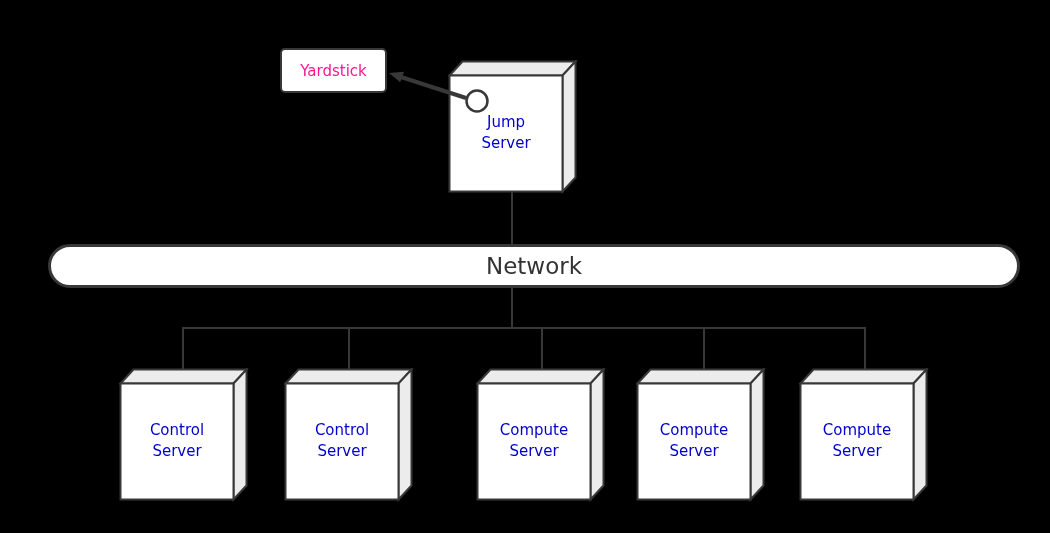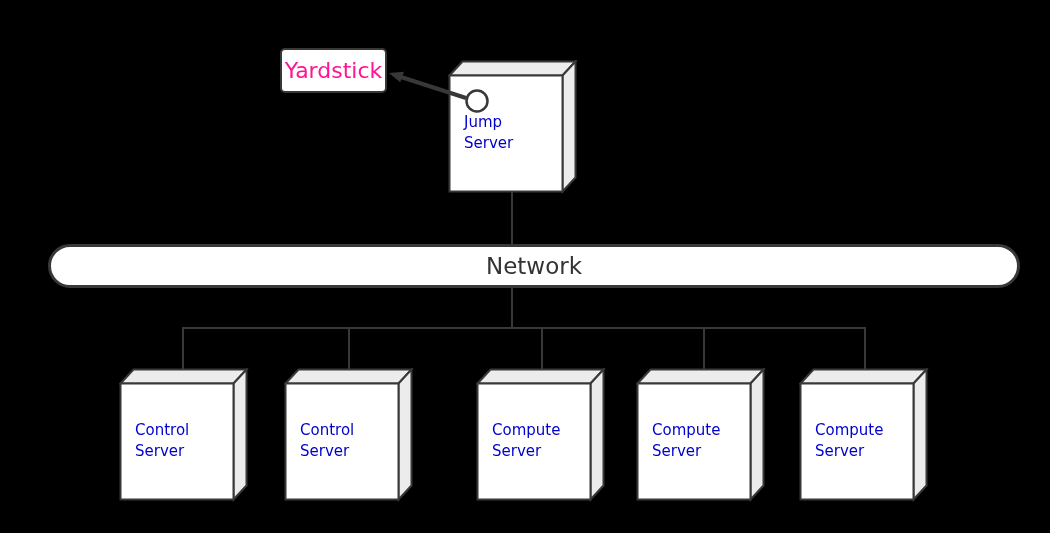--- a/index.html
+++ b/index.html
@@ -33,21 +33,21 @@
     border-radius: 5px;
     display: flex;
     align-items: center;
     justify-content: center;
     text-align: center;
   }
   .yardstick {
     left: 280px; top: 48px;
     width: 107px; height: 45px;
     color: #ff1493;
-    font-size: 22px;
+    font-size: 15px;
   }
 
   
   .network-bar {
     position: absolute;
     z-index: 2;
     box-sizing: border-box;
     left: 48px; top: 244px;
     width: 972px; height: 44px;
     background: #fff;
@@ -72,20 +72,21 @@
   .box3d .label {
     position: absolute;
     left: 2px; top: 16px;
     width: 112px; height: 114px;
     display: flex;
     align-items: center;
     justify-content: center;
     color: #0000cd;
     font-size: 15px;
     line-height: 21px;
+    text-align: center;
   }
   .box3d .label span { display: inline-block; width: 84px; }
 
   .jump-server   { left: 448px; top: 60px; }
   .server-box-1  { left: 119px; top: 368px; }
   .server-box-2  { left: 284px; top: 368px; }
   .server-box-3  { left: 476px; top: 368px; }
   .server-box-4  { left: 636px; top: 368px; }
   .server-box-5  { left: 799px; top: 368px; }
 

